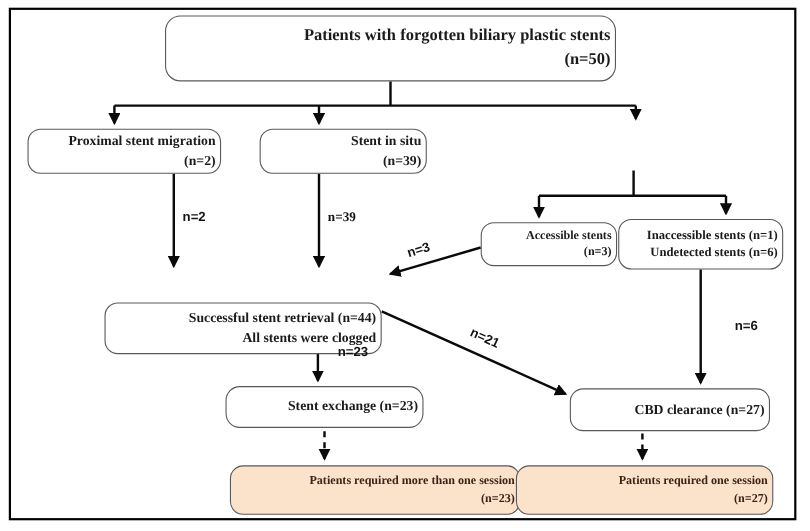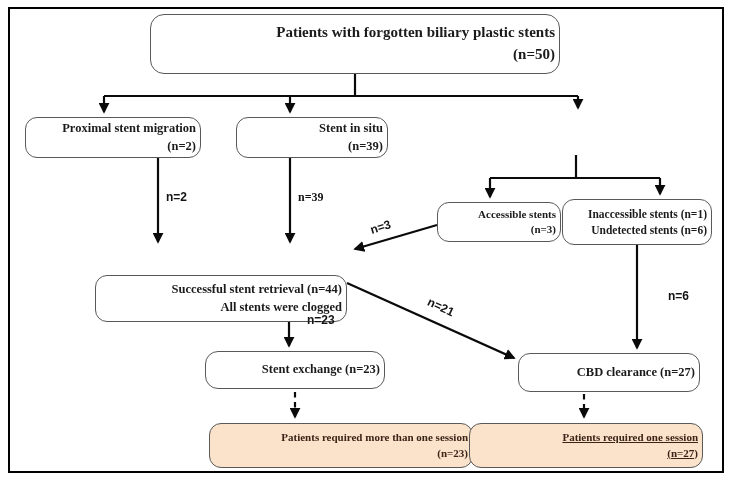--- a/index.html
+++ b/index.html
@@ -102,21 +102,21 @@
 
   <div class="node" style="left:518px; top:353px; width:182px; height:39px;">
     <span>CBD clearance (n=27)</span>
   </div>
 
   <div class="node peach small" style="left:164px; top:423px; width:264px; height:45px;margin-left:45px;">
     <span>Patients required more than one session</span>
     <span>(n=23)</span>
   </div>
 
-  <div class="node peach small" style="left:469px; top:423px; width:234px; height:45px;text-decoration:underline;">
+  <div class="node peach small" style="left:469px; top:423px; width:234px; height:45px;">
     <span>Patients required one session</span>
     <span>(n=27)</span>
   </div>
 
   <div class="edge-label" style="left:166px; top:190px;">n=2</div>
   <div class="edge-label" style="left:298px; top:190px;font-family:Liberation Serif, serif;">n=39</div>
   <div class="edge-label" style="left:370px; top:220px; transform:rotate(-17deg);">n=3</div>
   <div class="edge-label" style="left:668px; top:289px;">n=6</div>
   <div class="edge-label" style="left:307px; top:313px;">n=23</div>
   <div class="edge-label" style="left:427px; top:300px; transform:rotate(25deg);">n=21</div>

